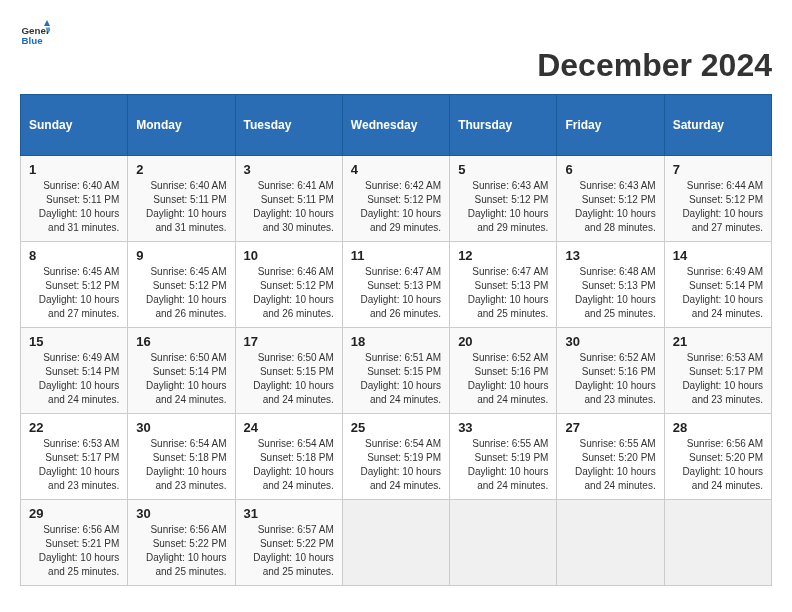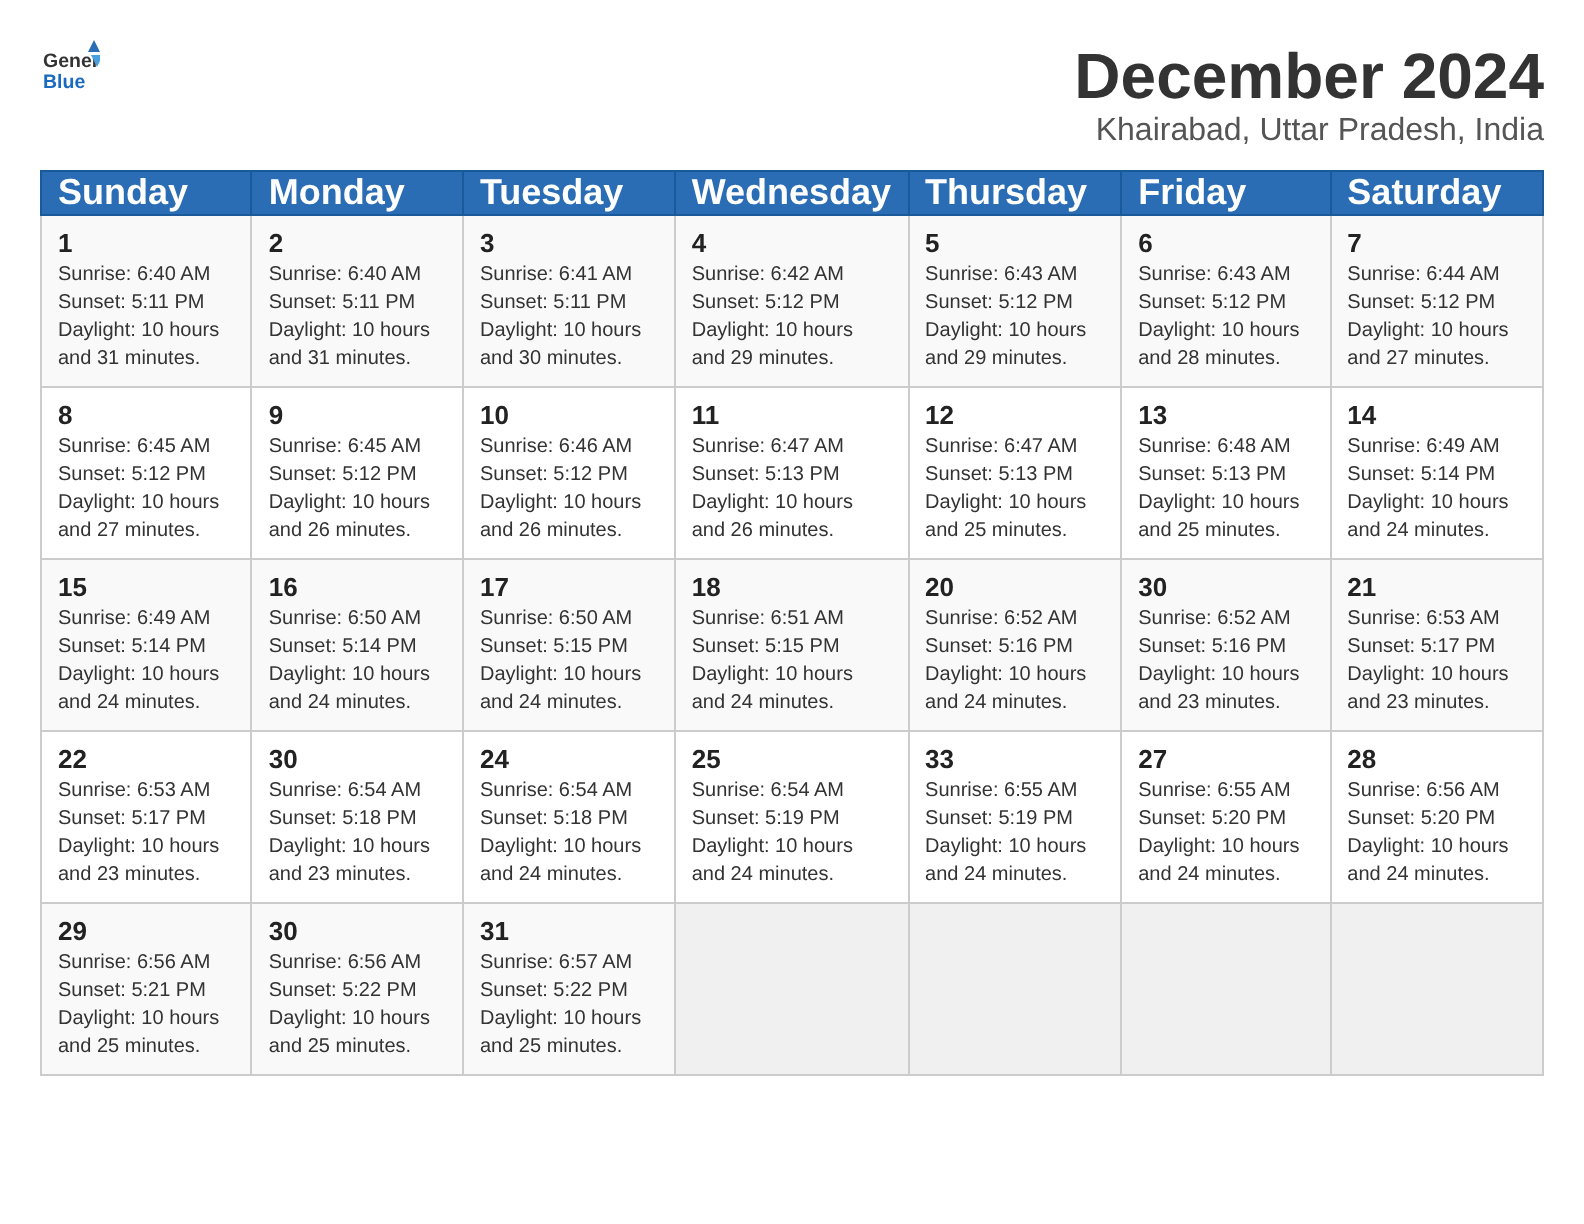--- a/index.html
+++ b/index.html
@@ -25,36 +25,37 @@
       width: 30px;
       height: 30px;
     }
     .title-area {
       text-align: right;
     }
     .main-title {
       font-size: 32px;
       font-weight: bold;
       color: #333;
+      margin-top: 27px;
     }
     .subtitle {
       font-size: 16px;
       color: #555;
     }
     .calendar-table {
       width: 100%;
       border-collapse: collapse;
       font-size: 11px;
     }
     .calendar-table thead tr th {
       background-color: #2a6db5;
       color: #fff;
       text-align: left;
-      padding: 0 8px;
-      font-size: 18px;
+      padding: 23px 8px;
+      font-size: 12px;
       font-weight: bold;
       border: 1px solid #1a5a9a;
     }
     .calendar-table tbody tr td {
       vertical-align: top;
       padding: 6px 8px;
       border: 1px solid #ccc;
       background: #fff;
       min-height: 80px;
       width: calc(100% / 7);
@@ -66,40 +67,40 @@
       font-size: 13px;
       font-weight: bold;
       color: #222;
       display: block;
       margin-bottom: 2px;
     }
     .day-info {
       font-size: 10px;
       color: #333;
       line-height: 1.4;
+      text-align: right;
     }
     .empty-cell {
       background: #f0f0f0 !important;
     }
   </style>
 </head>
 <body>
 
 <div class="header-area">
   <div class="logo">
     <svg class="logo-icon" viewBox="0 0 40 40">
       <text x="2" y="18" font-family="Arial" font-size="13" font-weight="bold" fill="#333">General</text>
       <text x="2" y="32" font-family="Arial" font-size="13" font-weight="bold" fill="#1a6bbf">Blue</text>
       <polygon points="32,8 40,8 36,0" fill="#2a6db5"></polygon>
       <polygon points="34,10 42,10 38,18" fill="#4a9fdf"></polygon>
     </svg>
   </div>
   <div class="title-area">
     <div class="main-title">December 2024</div>
-    <div class="subtitle">Khairabad, Uttar Pradesh, India</div>
   </div>
 </div>
 
 <table class="calendar-table">
   <thead>
     <tr>
     <th>Sunday</th>
         <th>Monday</th>
         <th>Tuesday</th>
         <th>Wednesday</th>

